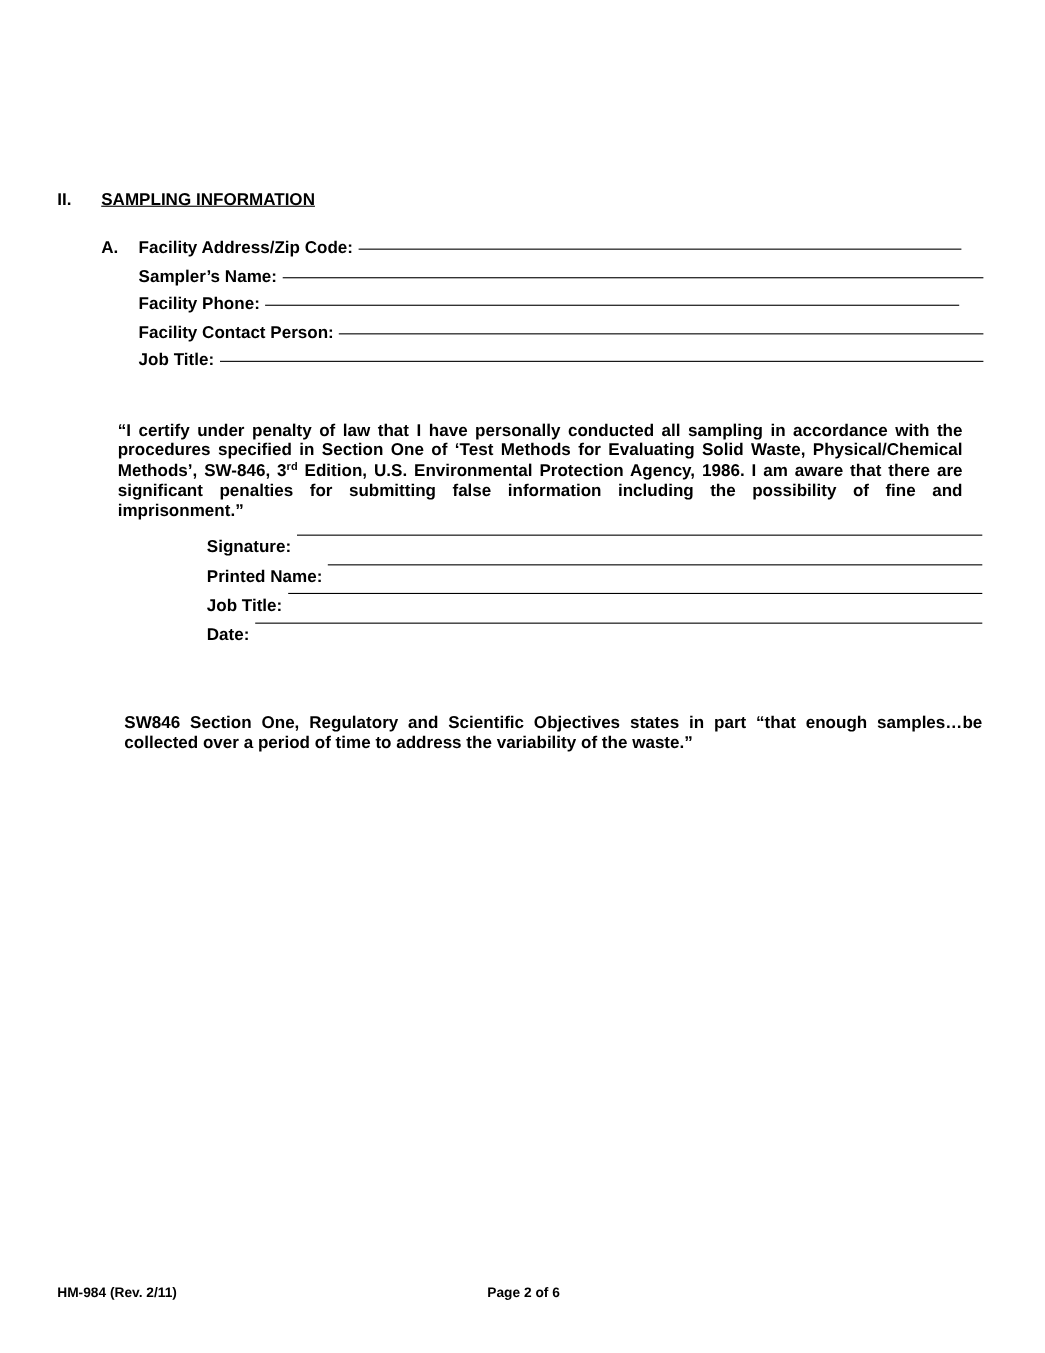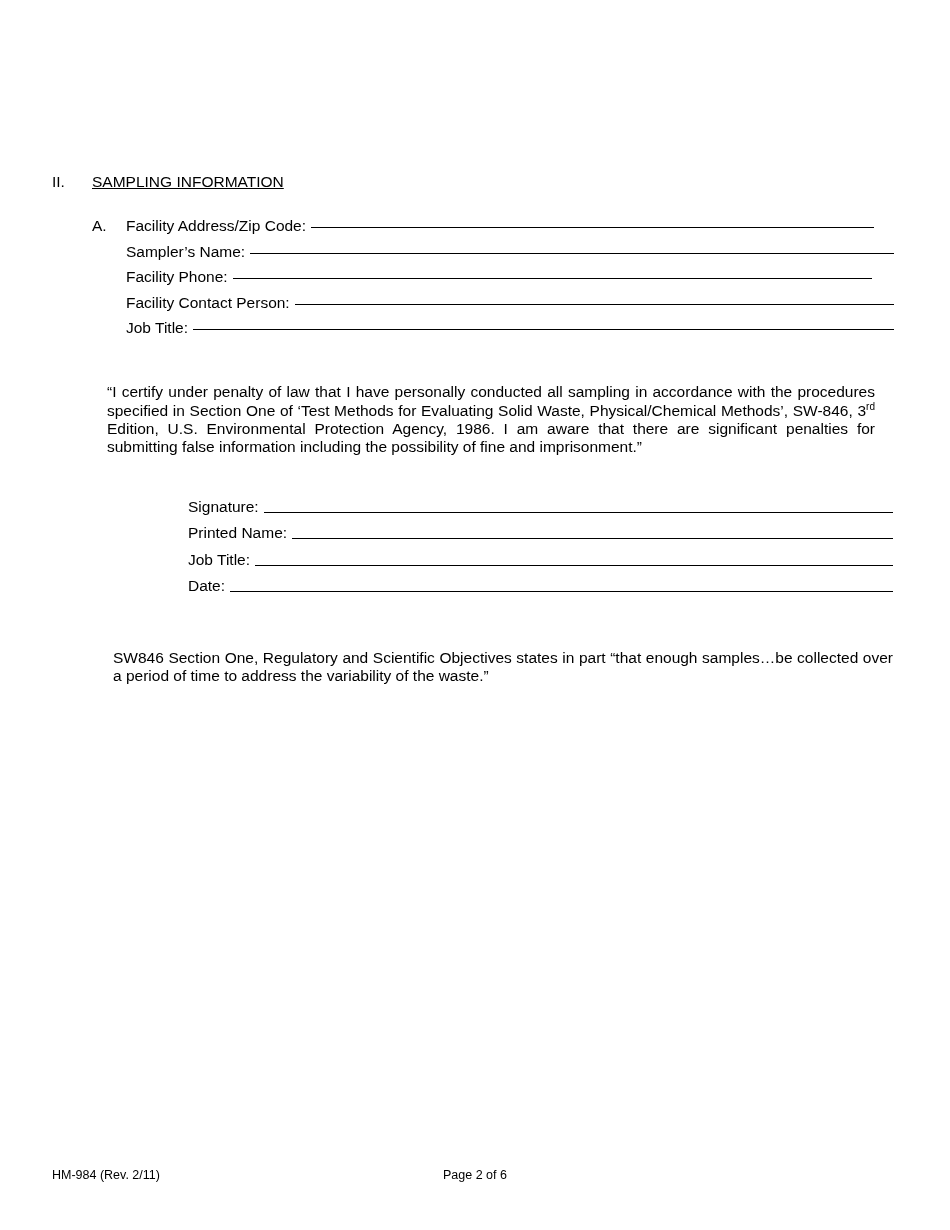--- a/index.html
+++ b/index.html
@@ -8,20 +8,21 @@
     background: #ffffff;
   }
   .page {
     position: relative;
     width: 950px;
     height: 1230px;
     background: #ffffff;
     font-family: "Liberation Sans", sans-serif;
     color: #000000;
     box-sizing: border-box;
+    font-weight: bold;
   }
 
   
   .section-heading {
     position: absolute;
     left: 52px;
     top: 173px;
     width: 840px;
     font-size: 15.5px;
     line-height: 1.2;
@@ -89,21 +90,21 @@
   
   .sig-block {
     position: absolute;
     left: 188px;
     top: 489px;
     width: 705px;
     font-size: 15.5px;
   }
   .sig-row {
     display: flex;
-    align-items: flex-end;
+    align-items: flex-start;
     height: 26.5px;
     white-space: nowrap;
   }
   .sig-row .fl { flex: 0 0 auto; }
   .sig-row .rule {
     flex: 1 1 auto;
     border-bottom: 1px solid #000;
     margin-left: 5px;
     position: relative;
     top: -3px;

